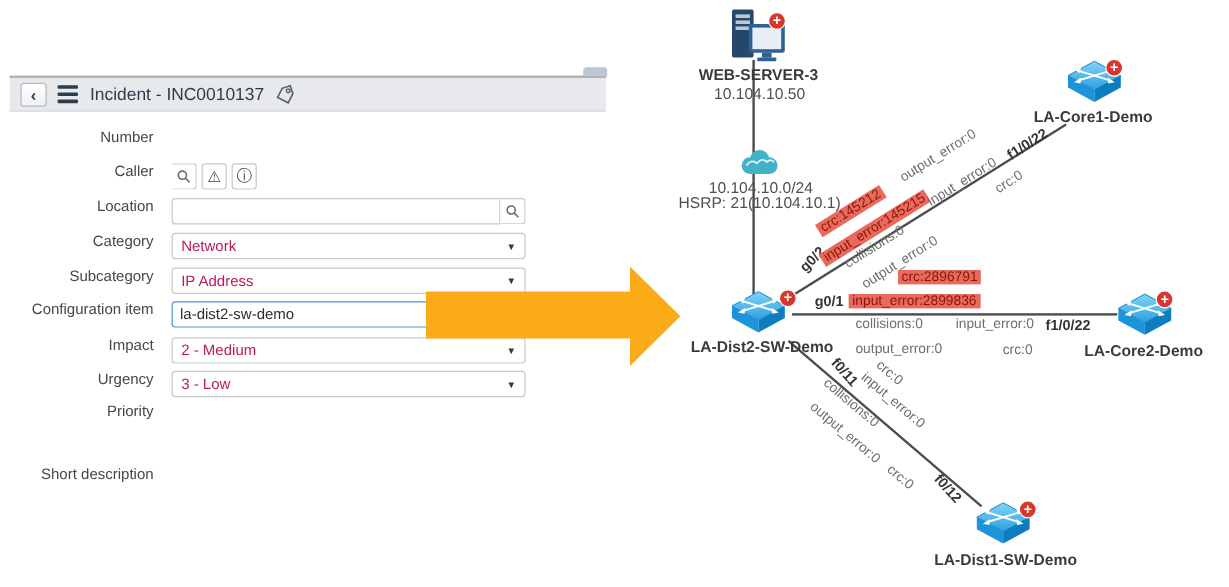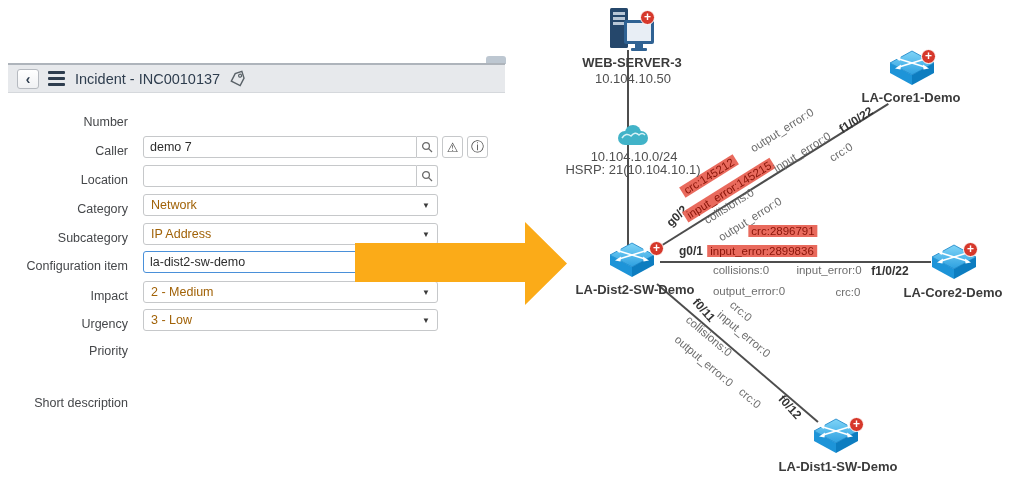--- a/index.html
+++ b/index.html
@@ -11,32 +11,32 @@
     display:flex; align-items:center; }
   .scroll-tab { position:absolute; left:486px; top:56px; width:20px; height:8px; background:#bdc7d1; border-radius:3px 3px 0 0; }
   .back-btn { width:22px; height:20px; margin-left:9px; background:linear-gradient(#ffffff,#f0f1f3);
     border:1px solid #b6bac0; border-radius:3px; display:flex; align-items:center; justify-content:center;
     color:#2e3d4e; font-size:14px; font-weight:bold; line-height:1; }
   .hamburger { width:17px; margin-left:9px; display:flex; flex-direction:column; gap:3px; }
   .hamburger div { height:3px; background:#2e3d4e; border-radius:1px; }
   .form-title { margin-left:10px; font-size:14.5px; font-weight:normal; color:#2e3d4e; }
   .tag-icon { margin-left:8px; display:flex; }
 
-  .row { position:absolute; left:8px; height:22px; display:flex; align-items:flex-end; }
+  .row { position:absolute; left:8px; height:22px; display:flex; align-items:flex-start; }
   .flabel { width:120px; text-align:right; margin-right:15px; font-size:12.5px; color:#45474a; }
   .tinput { height:22px; border:1px solid #c6c8ca; border-radius:3px; background:#fff;
     font-size:12.5px; color:#2d2d2d; padding:0 6px; font-family:"Liberation Sans",sans-serif; }
   .ro-number { width:295px; background:#e7e8ea; border-radius:4px; display:flex; align-items:center; padding:0 8px; font-size:12.5px; color:#3a3a3a; border:1px solid #c6c8ca; height:22px; }
   .lookup { width:274px; border-radius:3px 0 0 3px; }
   .sq-btn { width:21px; height:22px; border:1px solid #c6c8ca; background:#fff; display:flex; align-items:center; justify-content:center; }
   .attach { border-left:none; border-radius:0 3px 3px 0; }
   .alone { border-radius:3px; margin-left:4px; font-size:13px; color:#4a4a4a; }
   .select { width:295px; height:22px; border:1px solid #c6c8ca; border-radius:3px; background:#fff;
     display:flex; align-items:center; justify-content:space-between; padding:0 7px; }
-  .sval { font-size:12.5px; color:#a16207; }
+  .sval { font-size:12.5px; color:#be185d; }
   .caret { font-size:8px; color:#3a3a3a; }
   .focused { width:295px; border:1.5px solid #4a90d9; }
   .priority { width:295px; height:22px; background:#c7dcf2; border:1px solid #bcd2e8; border-radius:4px;
     display:flex; align-items:center; padding:0 8px; font-size:12.5px; color:#5f87b3; }
   .wide { width:385px; }
 
   
   .big-arrow { position:absolute; left:355px; top:222px; width:212px; height:83px; background:#fbab18; z-index:60;
     clip-path:polygon(0 25.3%, 80.2% 25.3%, 80.2% 0, 100% 50%, 80.2% 100%, 80.2% 72.3%, 0 72.3%); }
 
@@ -83,21 +83,20 @@
       </svg>
   </span>
 </div>
 
 <div class="row" style="top:107px">
   <label class="flabel">Number</label>
 </div>
 
 <div class="row" style="top:136px">
   <label class="flabel">Caller</label>
-  <input class="tinput lookup" value="demo 7" style="">
   <div class="sq-btn attach">
     <svg width="13" height="13" viewBox="0 0 13 13">
         <circle cx="5" cy="5" r="3.4" fill="none" stroke="#6b6b6b" stroke-width="1.3"></circle>
         <line x1="7.6" y1="7.6" x2="11" y2="11" stroke="#6b6b6b" stroke-width="1.3"></line>
       </svg>
   </div>
   <div class="sq-btn alone">
       <span>⚠</span>
     </div>
   <div class="sq-btn alone">

